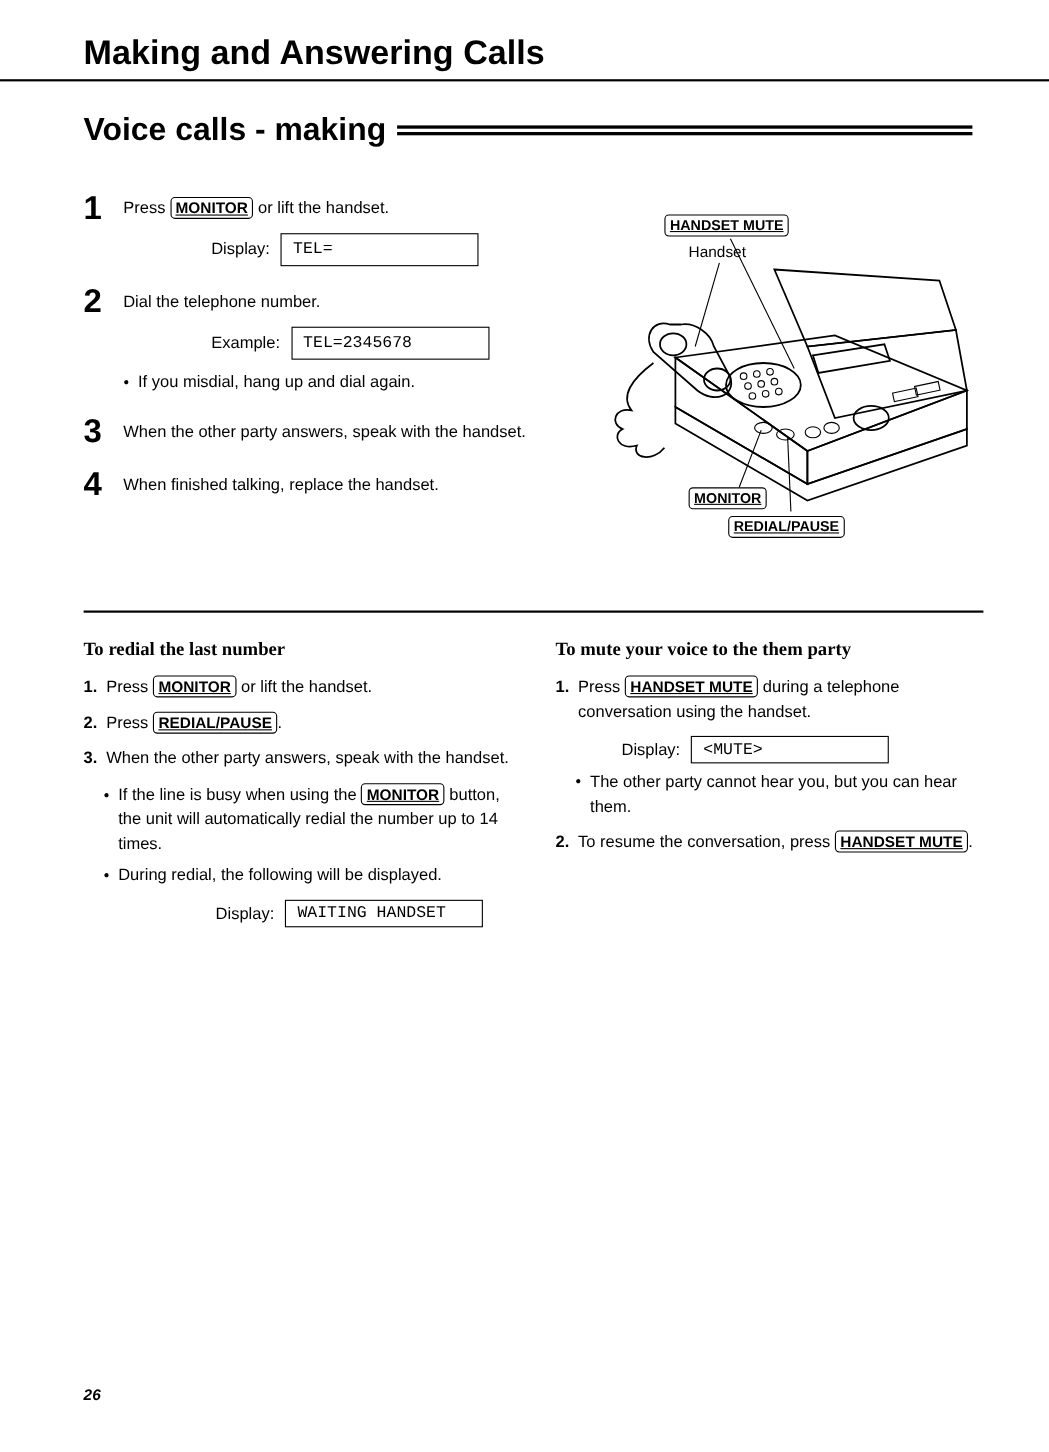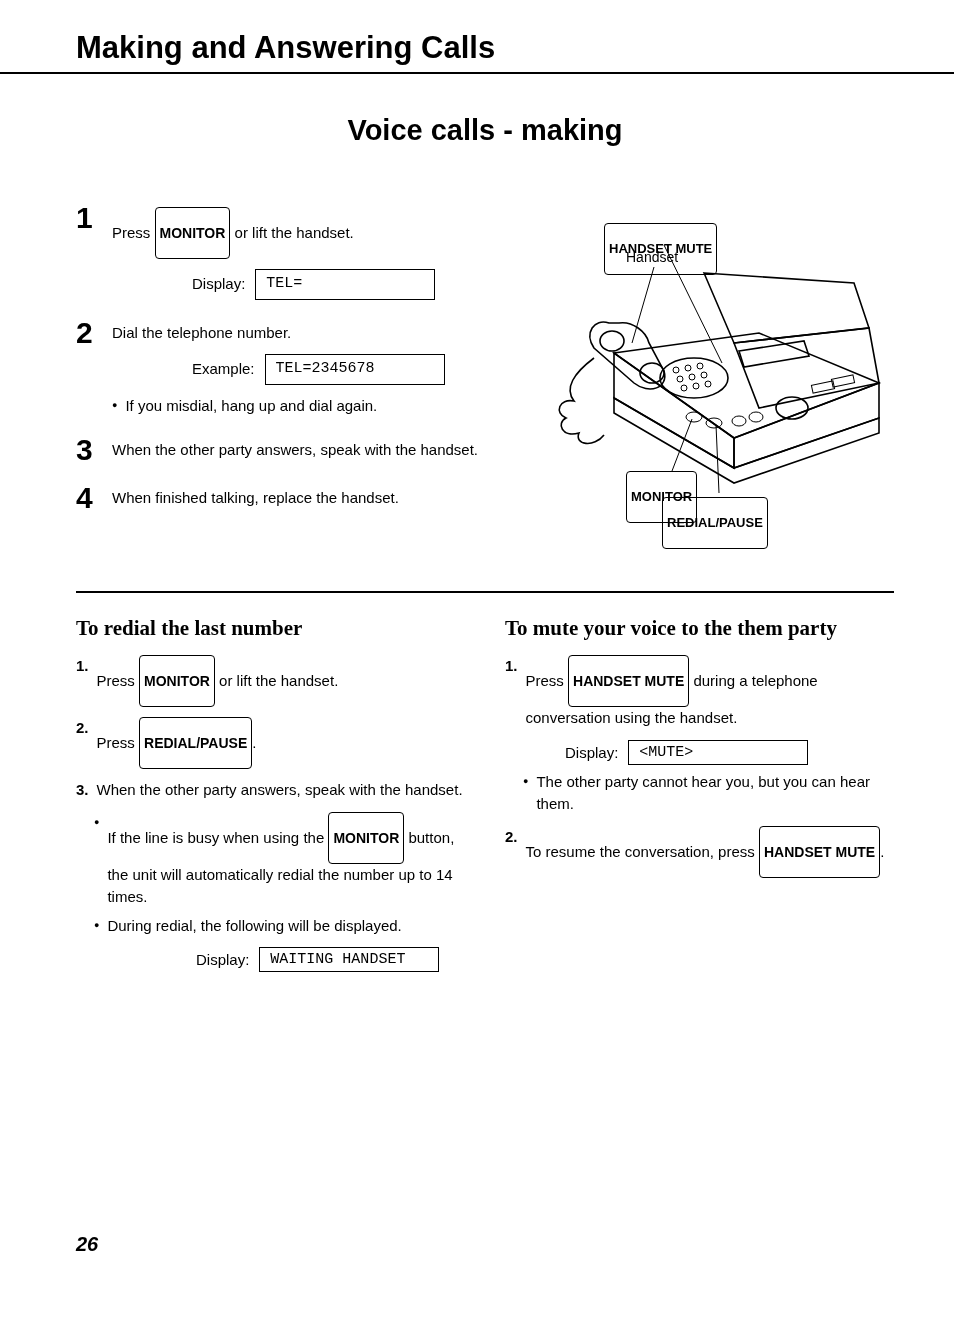--- a/index.html
+++ b/index.html
@@ -23,22 +23,21 @@
     margin: 0 0 6px 0;
   }
   .title-rule {
     border-top: 2px solid #000;
     margin: 0 -60px 0 -76px;
   }
   .section-title-wrap {
     display: flex;
     align-items: center;
     gap: 10px;
-    margin: 40px 0 40px 0;
-    flex-direction: column;
+    margin: 28px 0 40px 0;
   }
   .section-title {
     font-size: 29px;
     font-weight: bold;
     white-space: nowrap;
   }
   .double-rule {
     flex: 1;
     border-top: 3px solid #000;
     border-bottom: 3px solid #000;
@@ -65,25 +64,26 @@
   .step-body {
     flex: 1;
     font-size: 15px;
     line-height: 1.5;
     padding-top: 4px;
   }
   .btn-label {
     display: inline-block;
     border: 1.5px solid #000;
     border-radius: 4px;
-    padding: 16px 4px;
+    padding: 0 4px;
     font-weight: bold;
     font-size: 14px;
     line-height: 18px;
     vertical-align: baseline;
+    text-decoration: underline;
   }
   .display-row {
     display: flex;
     align-items: center;
     gap: 10px;
     margin-top: 10px;
     margin-left: 80px;
   }
   .display-row .label { font-size: 15px; }
   .display-box {
@@ -109,21 +109,21 @@
   .divider {
     border-top: 2px solid #000;
     margin: 60px 0 22px 0;
   }
   .two-col {
     display: flex;
     gap: 40px;
   }
   .subcol { flex: 1; }
   .sub-title {
-    font-size: 21px;
+    font-size: 17px;
     font-weight: bold;
     font-family: Georgia, 'Times New Roman', serif;
     margin-bottom: 14px;
     line-height: 1.25;
   }
   .num-item {
     display: flex;
     gap: 8px;
     font-size: 15px;
     margin-bottom: 10px;
@@ -137,25 +137,25 @@
     margin: 6px 0 6px 18px;
     line-height: 1.5;
   }
   .sub-bullet::before {
     content: "●";
     font-size: 9px;
     line-height: 20px;
   }
   .page-num {
     position: absolute;
-    bottom: 32px;
+    bottom: 12px;
     left: 76px;
     font-style: italic;
     font-weight: bold;
-    font-size: 20px;
+    font-size: 14px;
   }
   
   .fax-figure {
     position: relative;
     width: 330px;
     height: 300px;
     margin-top: 20px;
   }
   .callout {
     position: absolute;

